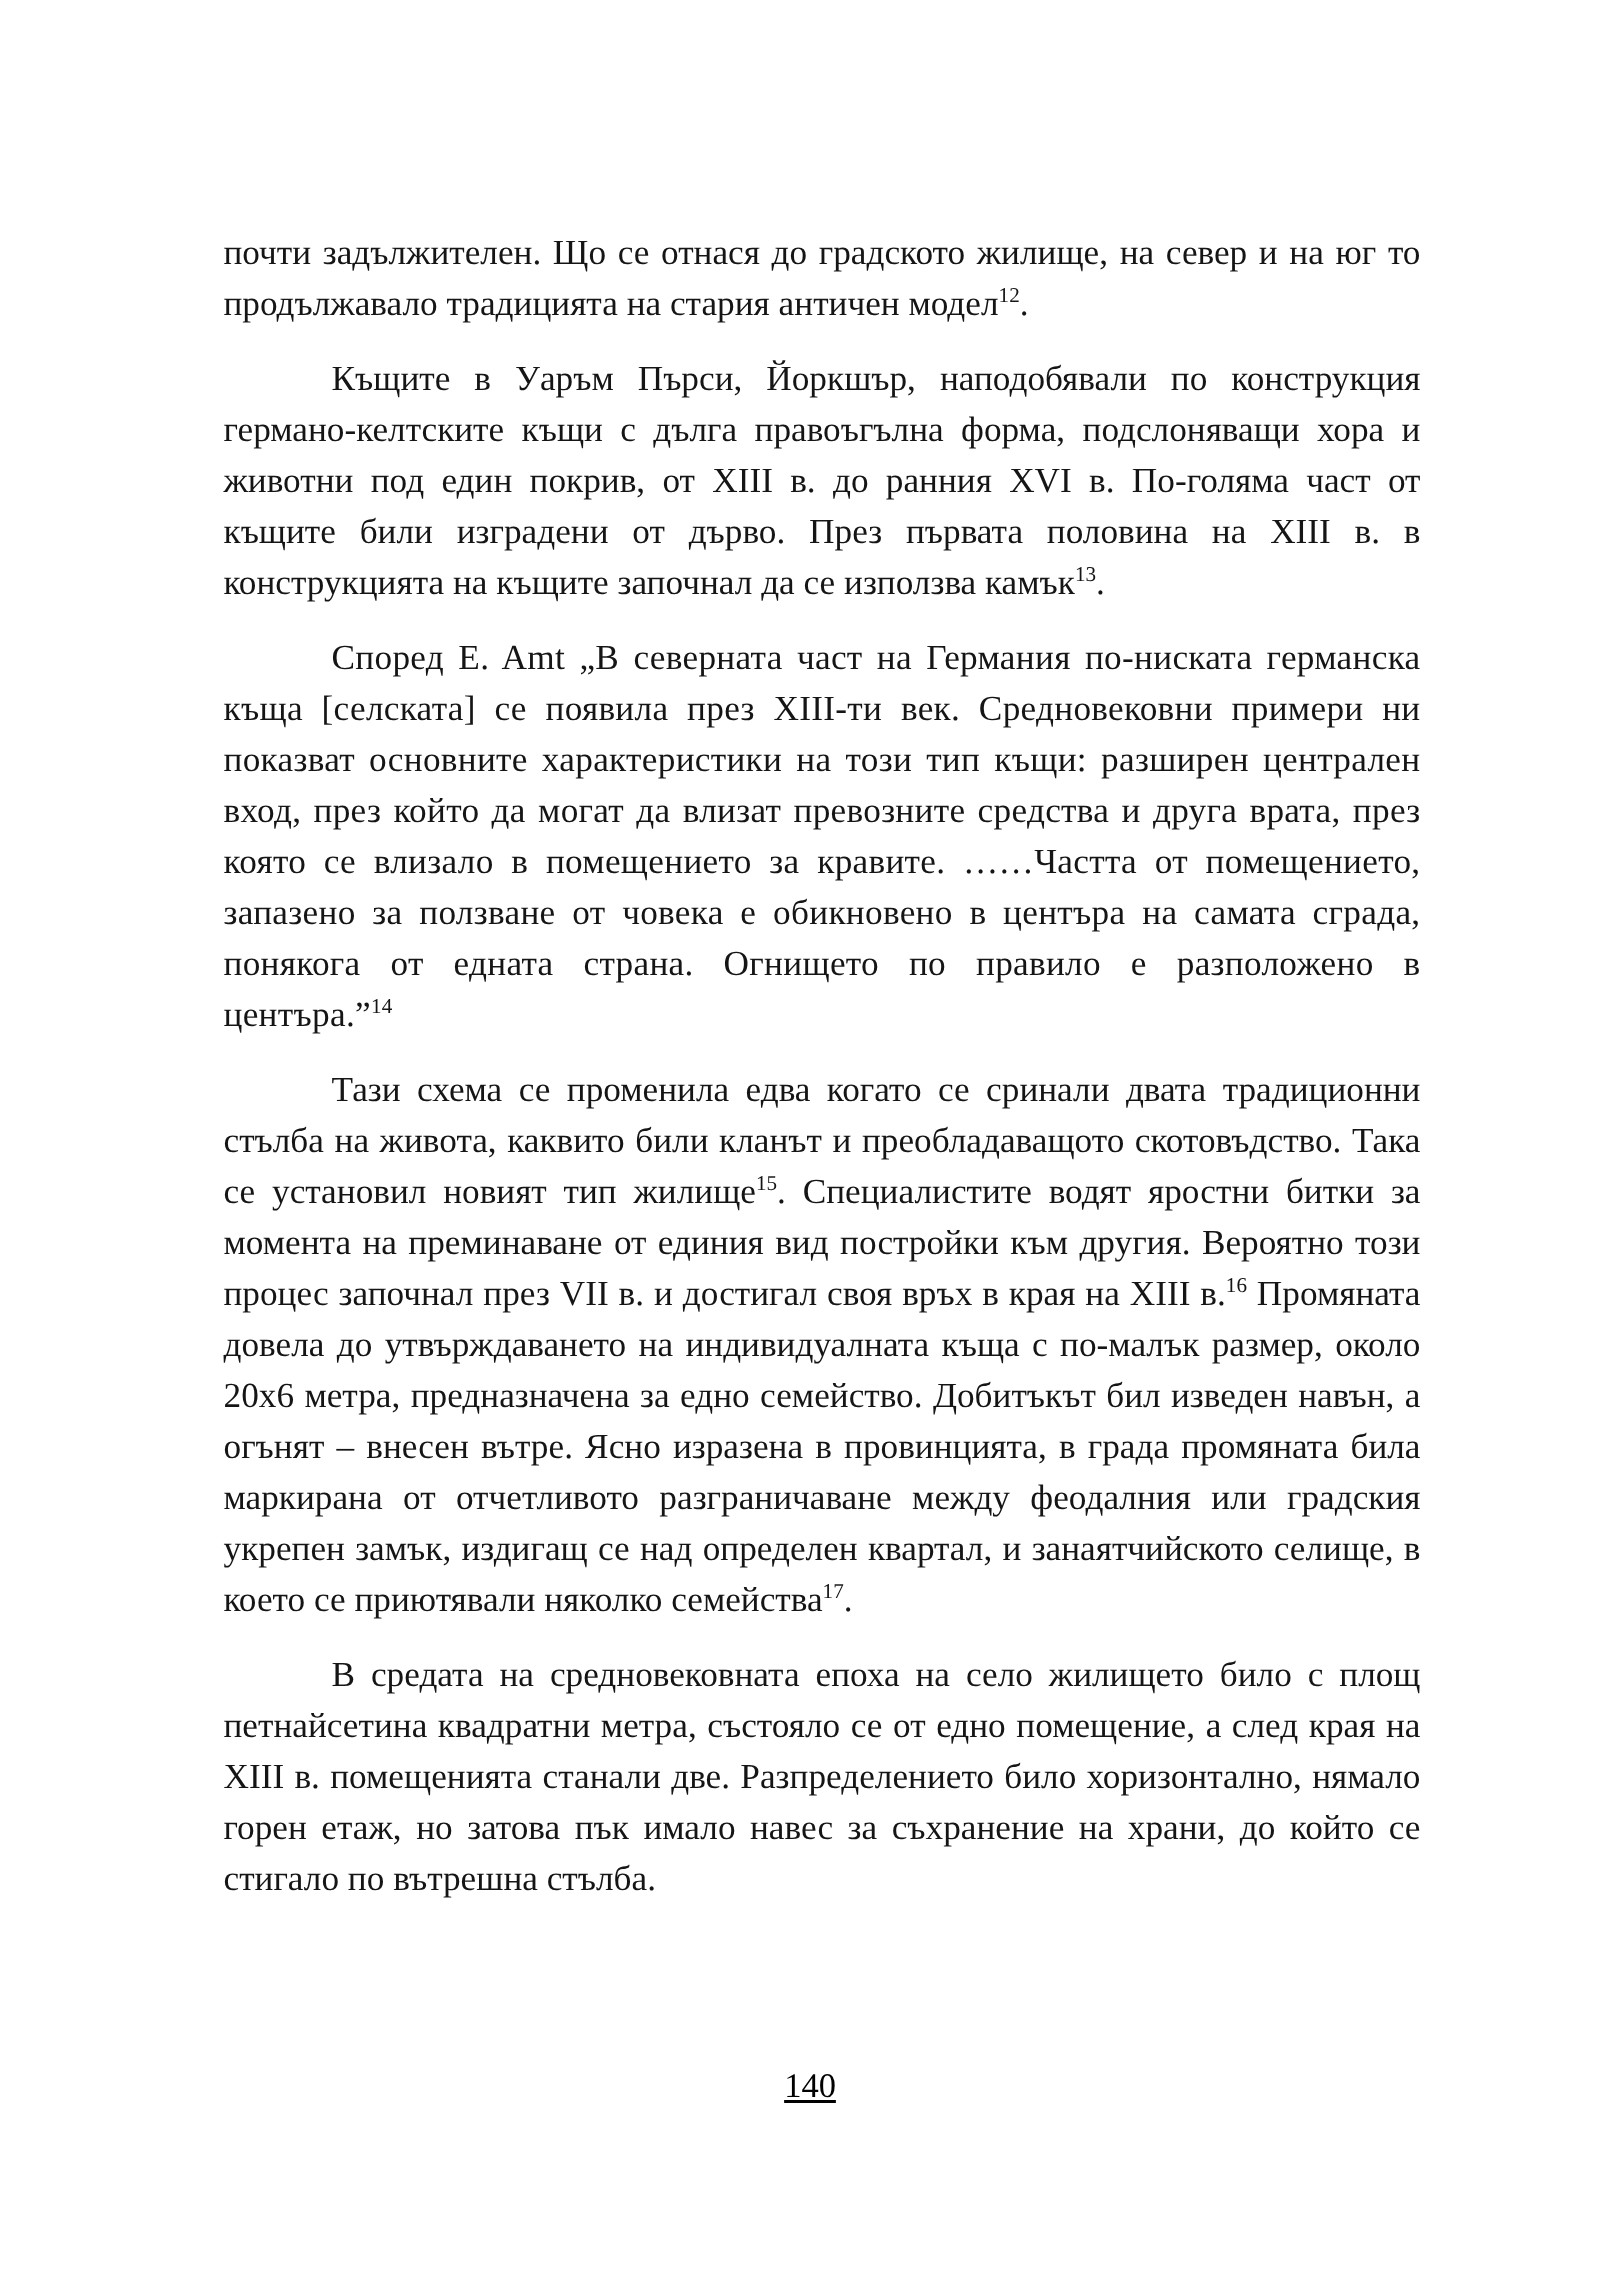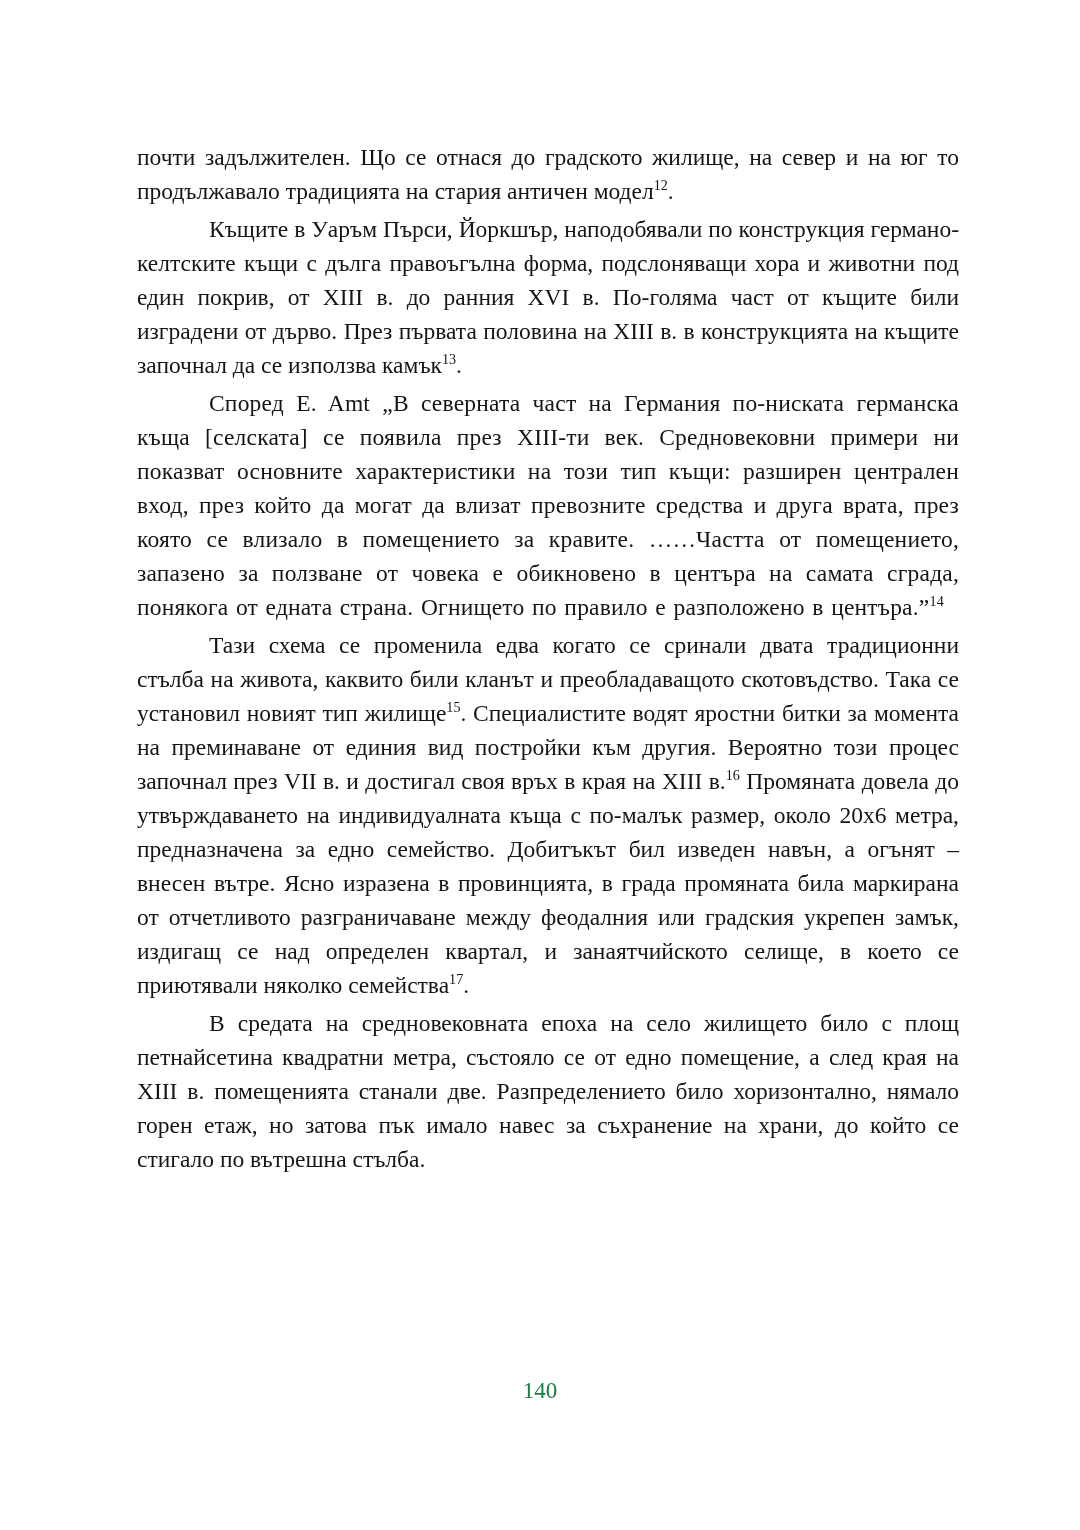--- a/index.html
+++ b/index.html
@@ -22,21 +22,21 @@
     .text-block {
       position: absolute;
       left: 133px;
       top: 136px;
       width: 830px;
       font-size: 23.5px;
       line-height: 34px;
       text-align: justify;
     }
     p.para {
-      margin: 4px;
+      margin: 16px;
       text-indent: 72px;
     }
     p.para.first {
       text-indent: 0;
     }
     p.para.italic {
       letter-spacing: 0.2px;
       word-spacing: 1.5px;
     }
     sup {
@@ -44,21 +44,22 @@
       line-height: 0;
       vertical-align: super;
     }
     .page-number {
       position: absolute;
       left: 0;
       right: 0;
       top: 1378px;
       text-align: center;
       font-size: 23px;
-      color: #15803d;
+      color: #000000;
+      text-decoration: underline;
     }
   </style>
 </head>
 <body>
 
 <div class="page">
   <div class="text-block">
 
     <p class="para first"><span>почти задължителен. Що се отнася до градското жилище, на север и на юг то продължавало традицията на стария античен модел</span><sup>12</sup><span>.</span></p>
 

